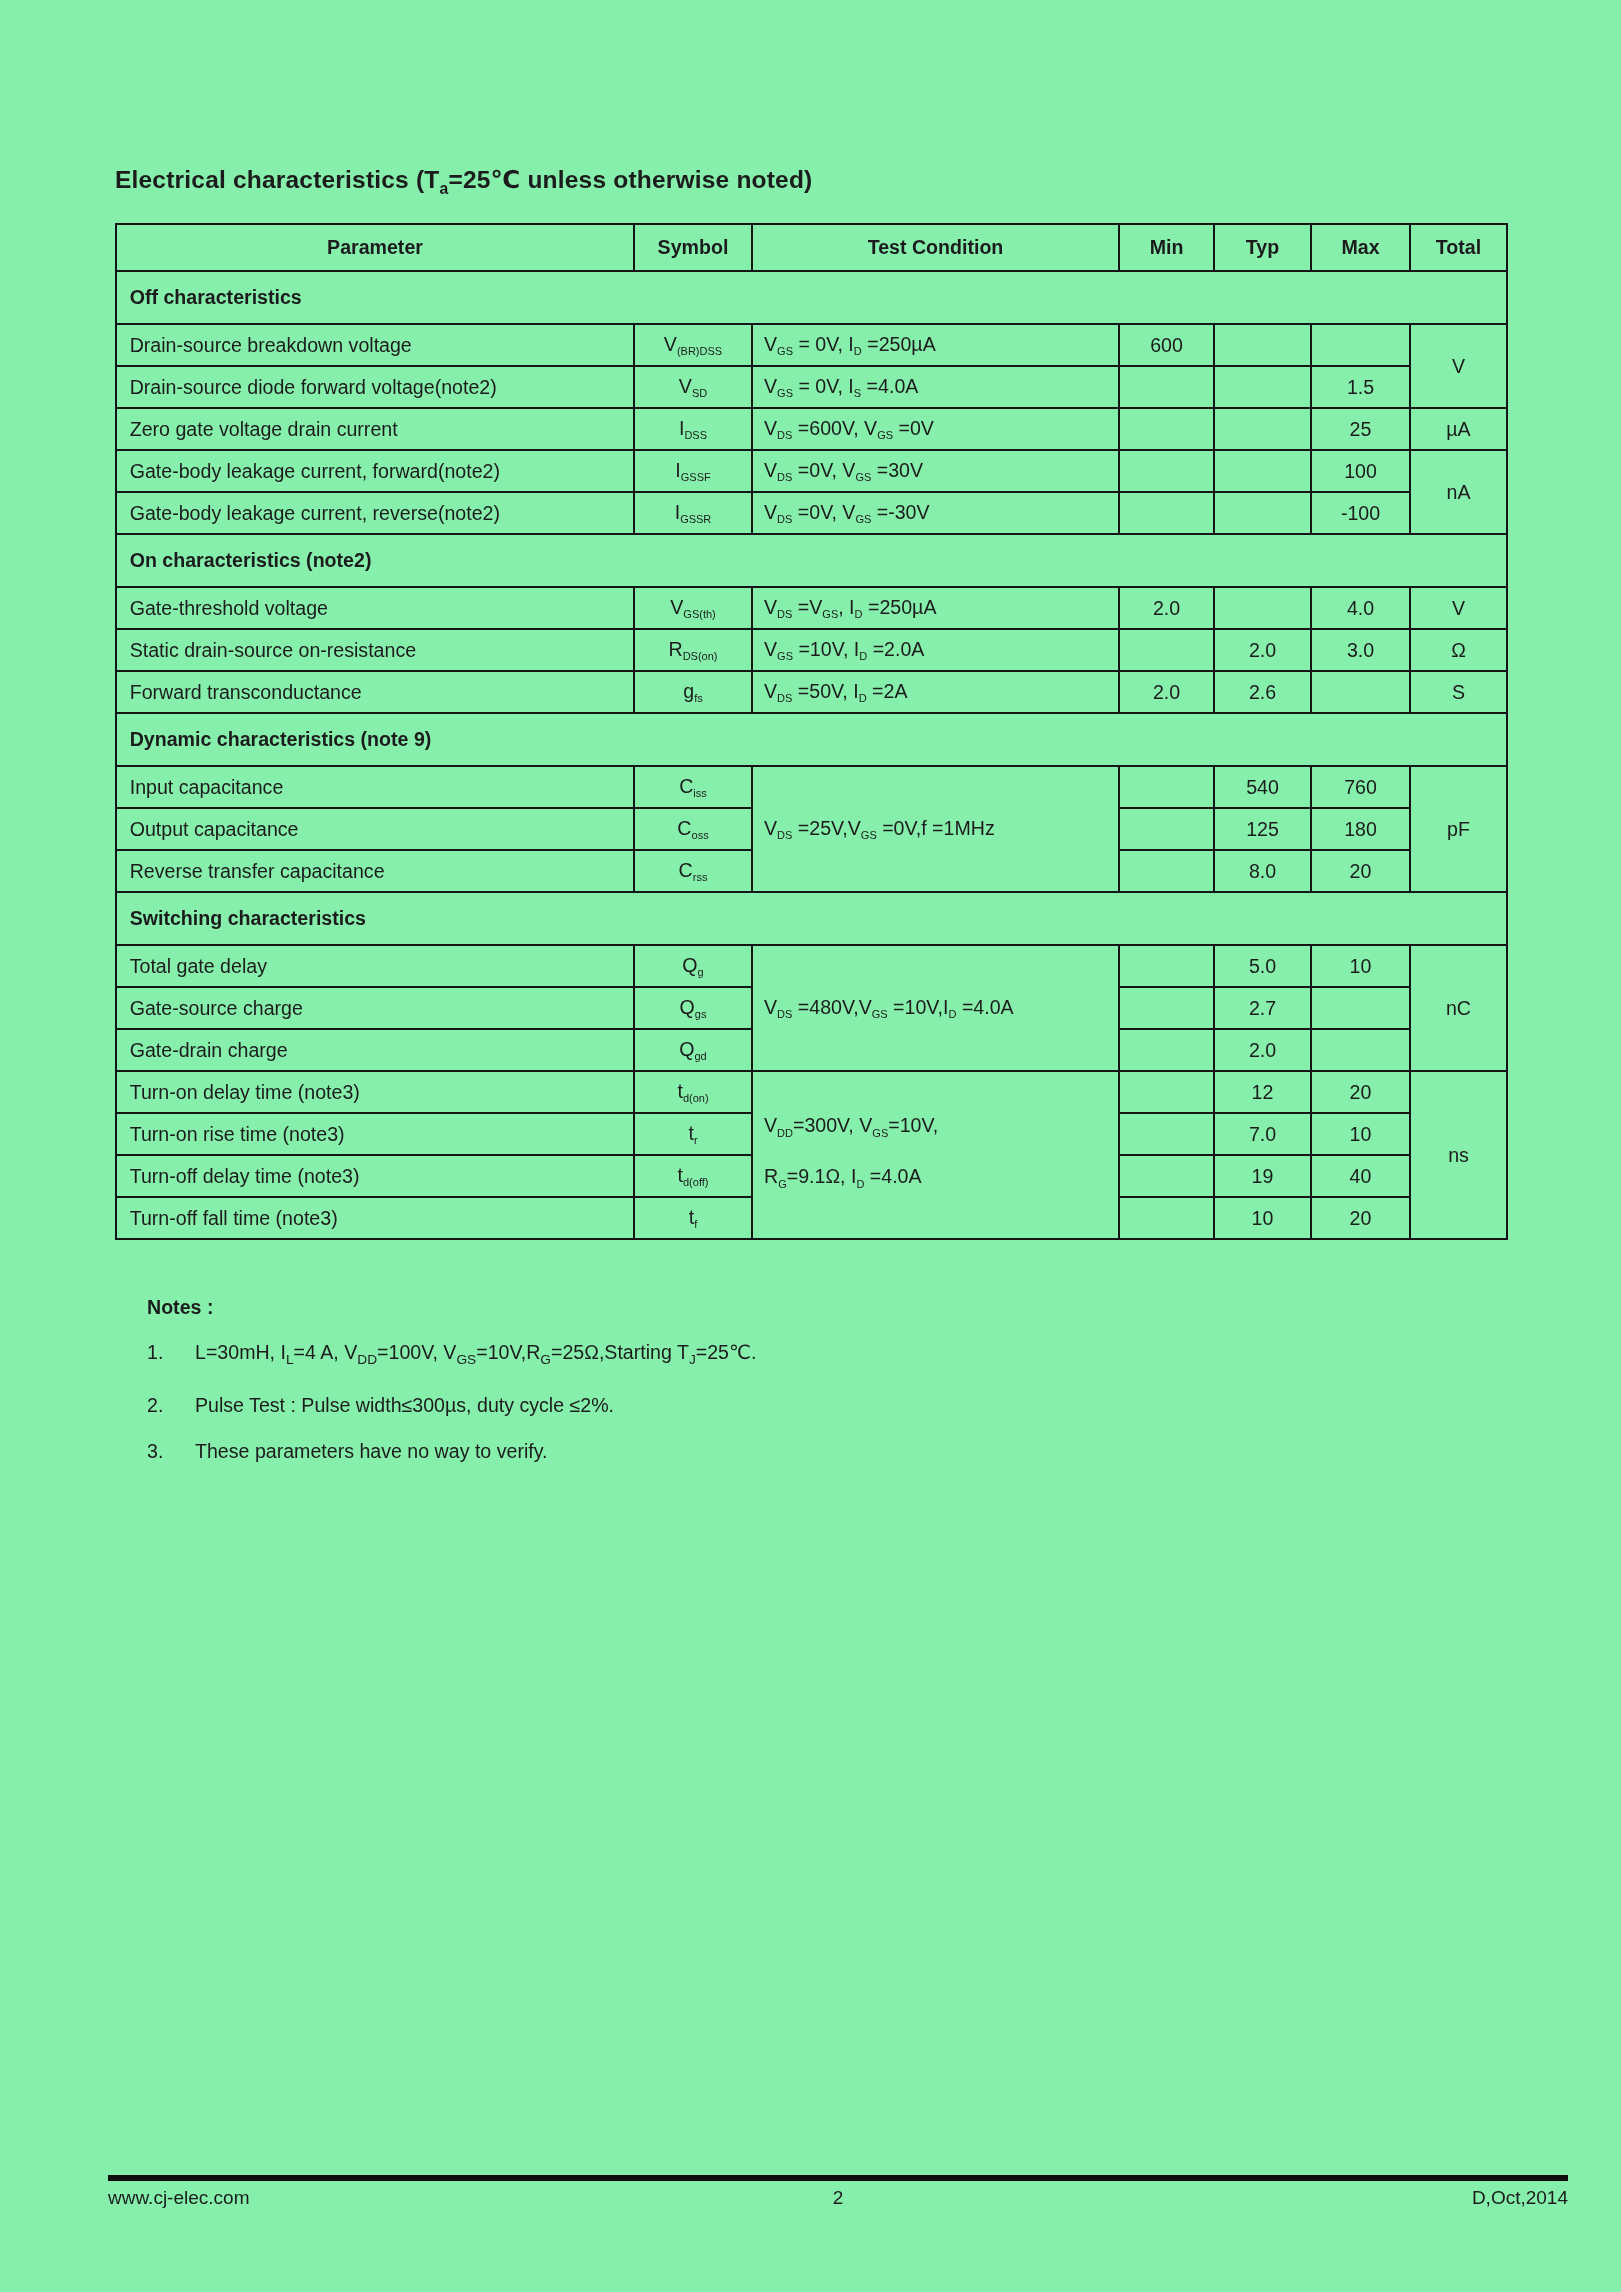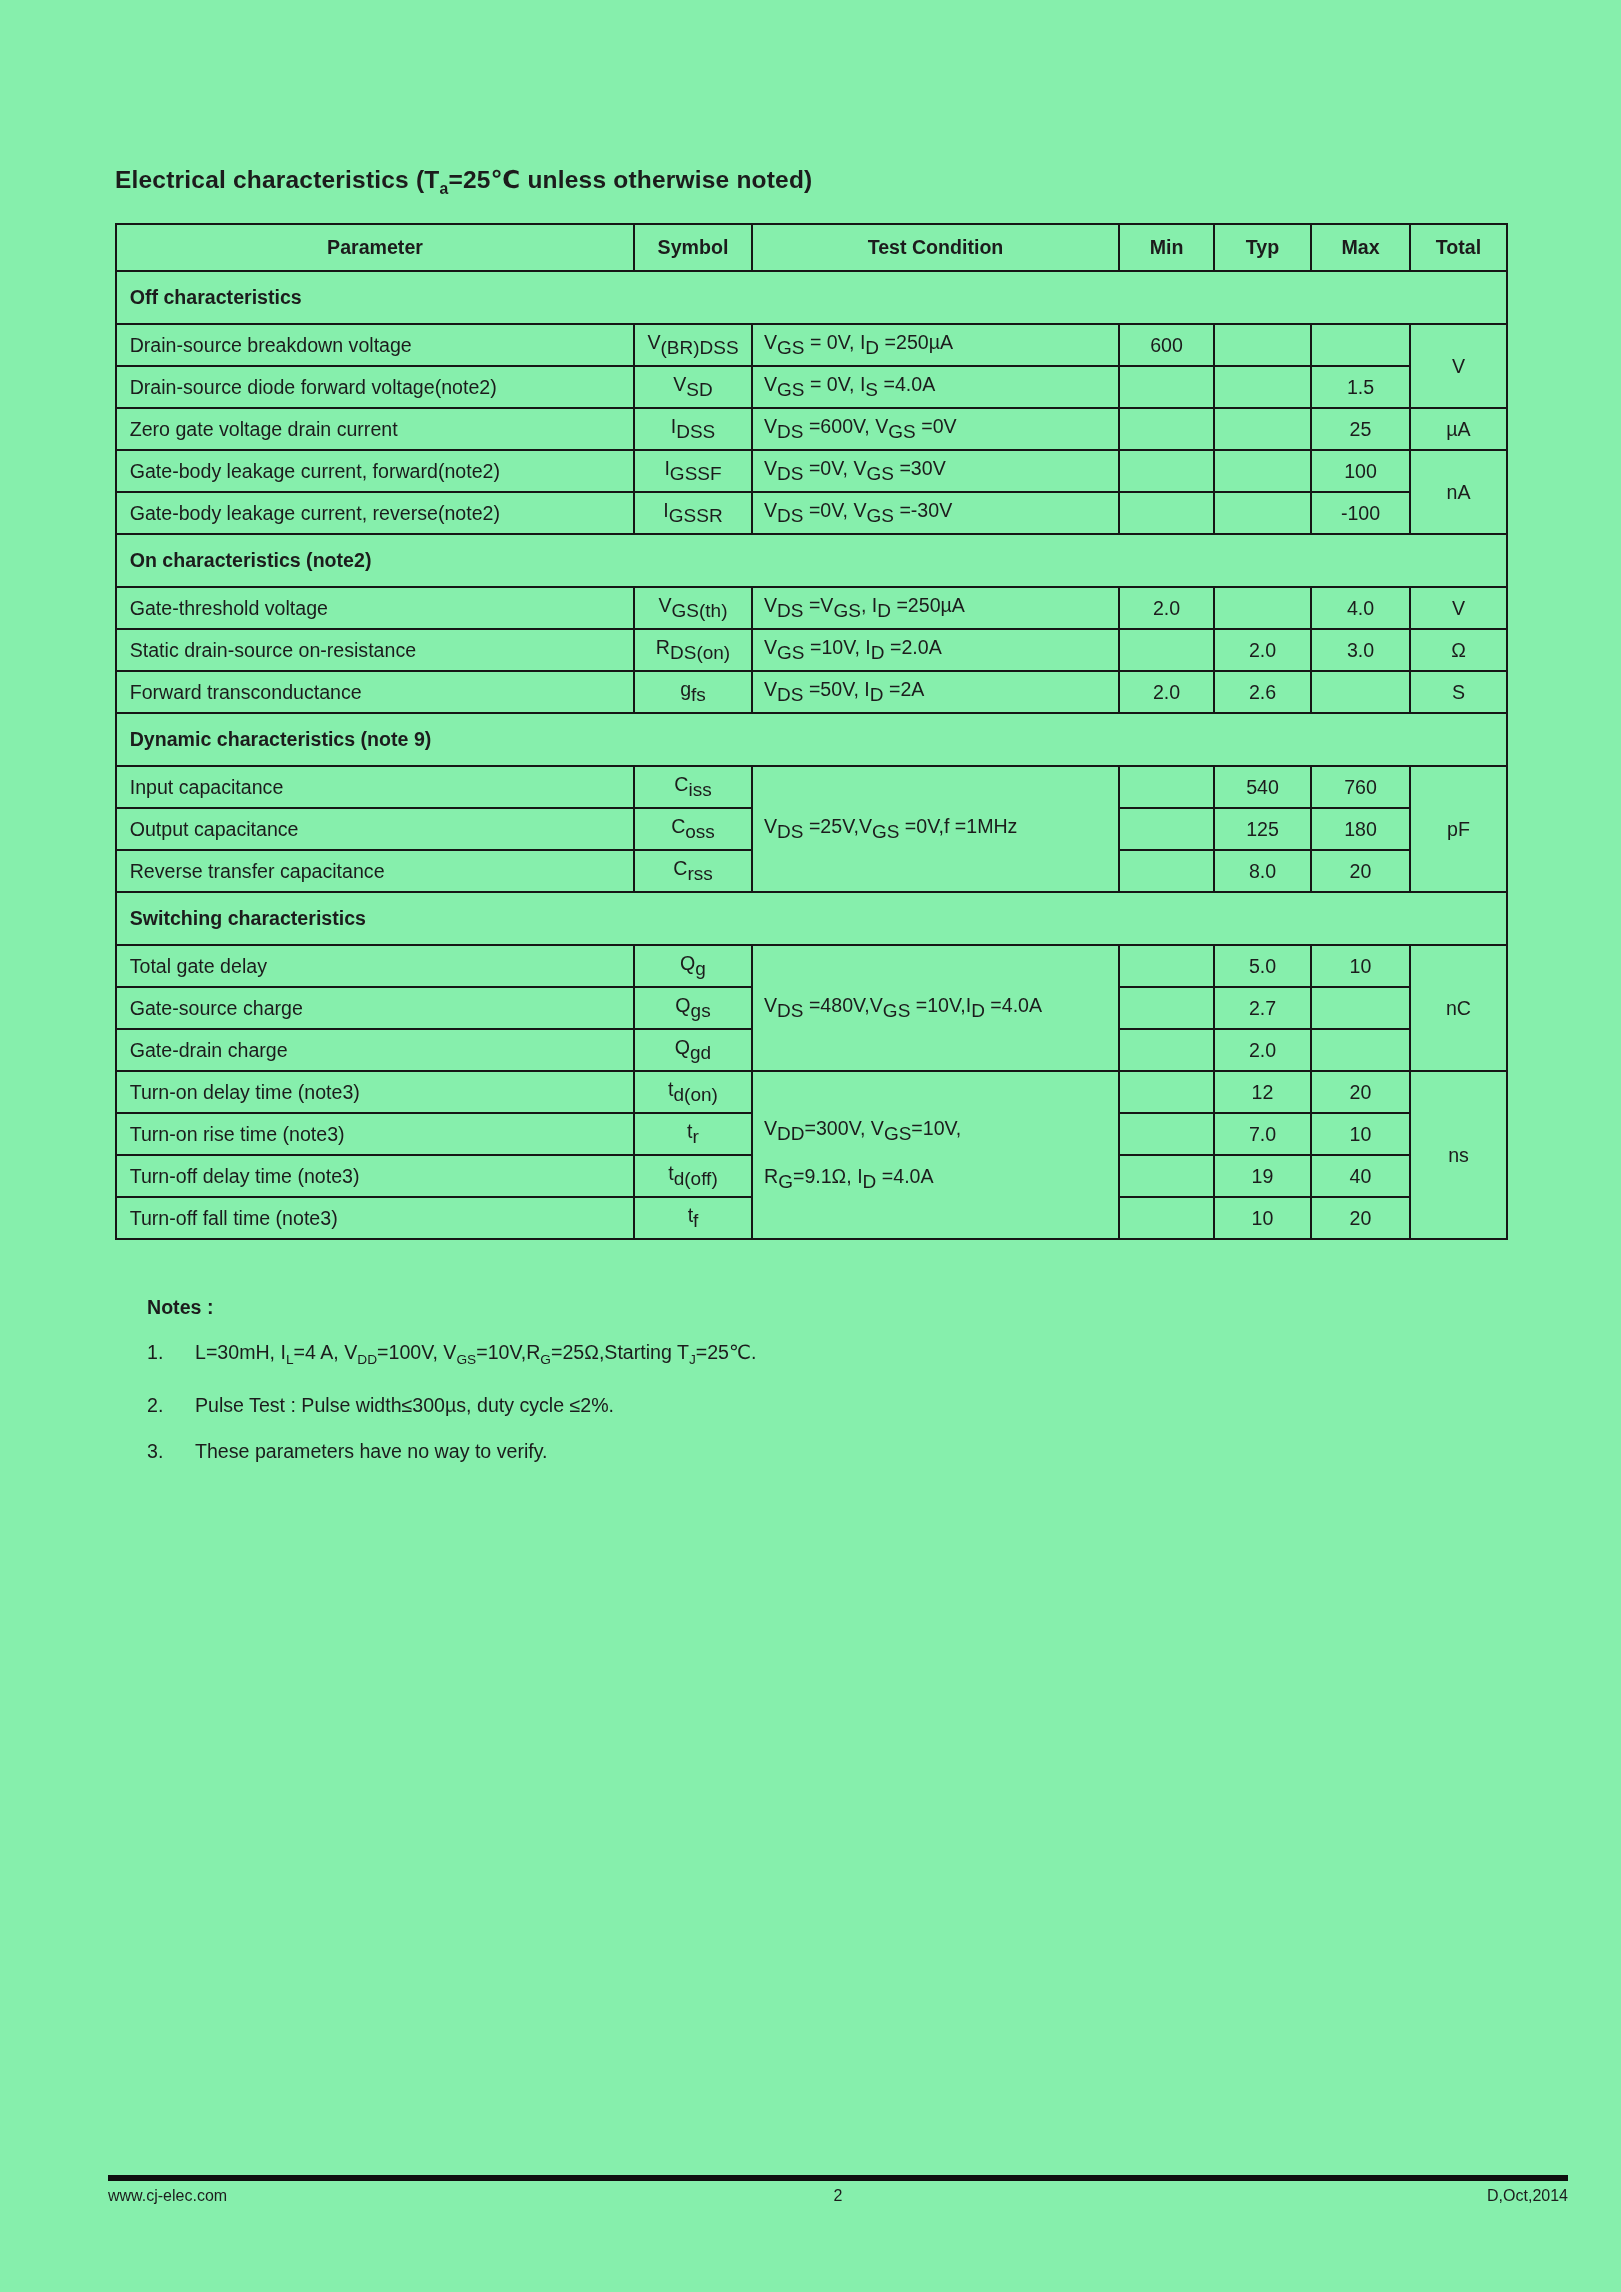--- a/index.html
+++ b/index.html
@@ -47,21 +47,21 @@
   .char-table tr.row  { height: 42px; }
   .char-table th { font-weight: bold; text-align: center; }
   .char-table td.sect-label {
     font-weight: bold;
     text-align: left;
     padding-left: 12.7px;
   }
   .char-table td.param { text-align: left; padding-left: 12.7px; }
   .char-table td.cond  { text-align: left; padding-left: 11px; }
   .char-table td.sym, .char-table td.num { text-align: center; }
-  .char-table sub { font-size: 19px; letter-spacing: 0; margin-top: 41px; }
+  .char-table sub { font-size: 11px; letter-spacing: 0; margin-top: 41px; }
   .cond-line { line-height: 43px; }
 
   .notes {
     position: absolute;
     left: 115px;
     top: 1296px;
     font-size: 19.6px;
     width: 1390px;
     margin-left: 32px;
   }
@@ -79,21 +79,21 @@
     height: 5.9px;
     background: #0f0f0f;
   }
   .footer-text {
     position: absolute;
     left: 108px;
     top: 2187px;
     width: 1460px;
     display: grid;
     grid-template-columns: 1fr auto 1fr;
-    font-size: 16px;
+    font-size: 19px;
   }
   .footer-left  { text-align: left; }
   .footer-center{ text-align: center; }
   .footer-right { text-align: right; }
 </style>
 </head>
 <body>
 
 <div class="page">
 

